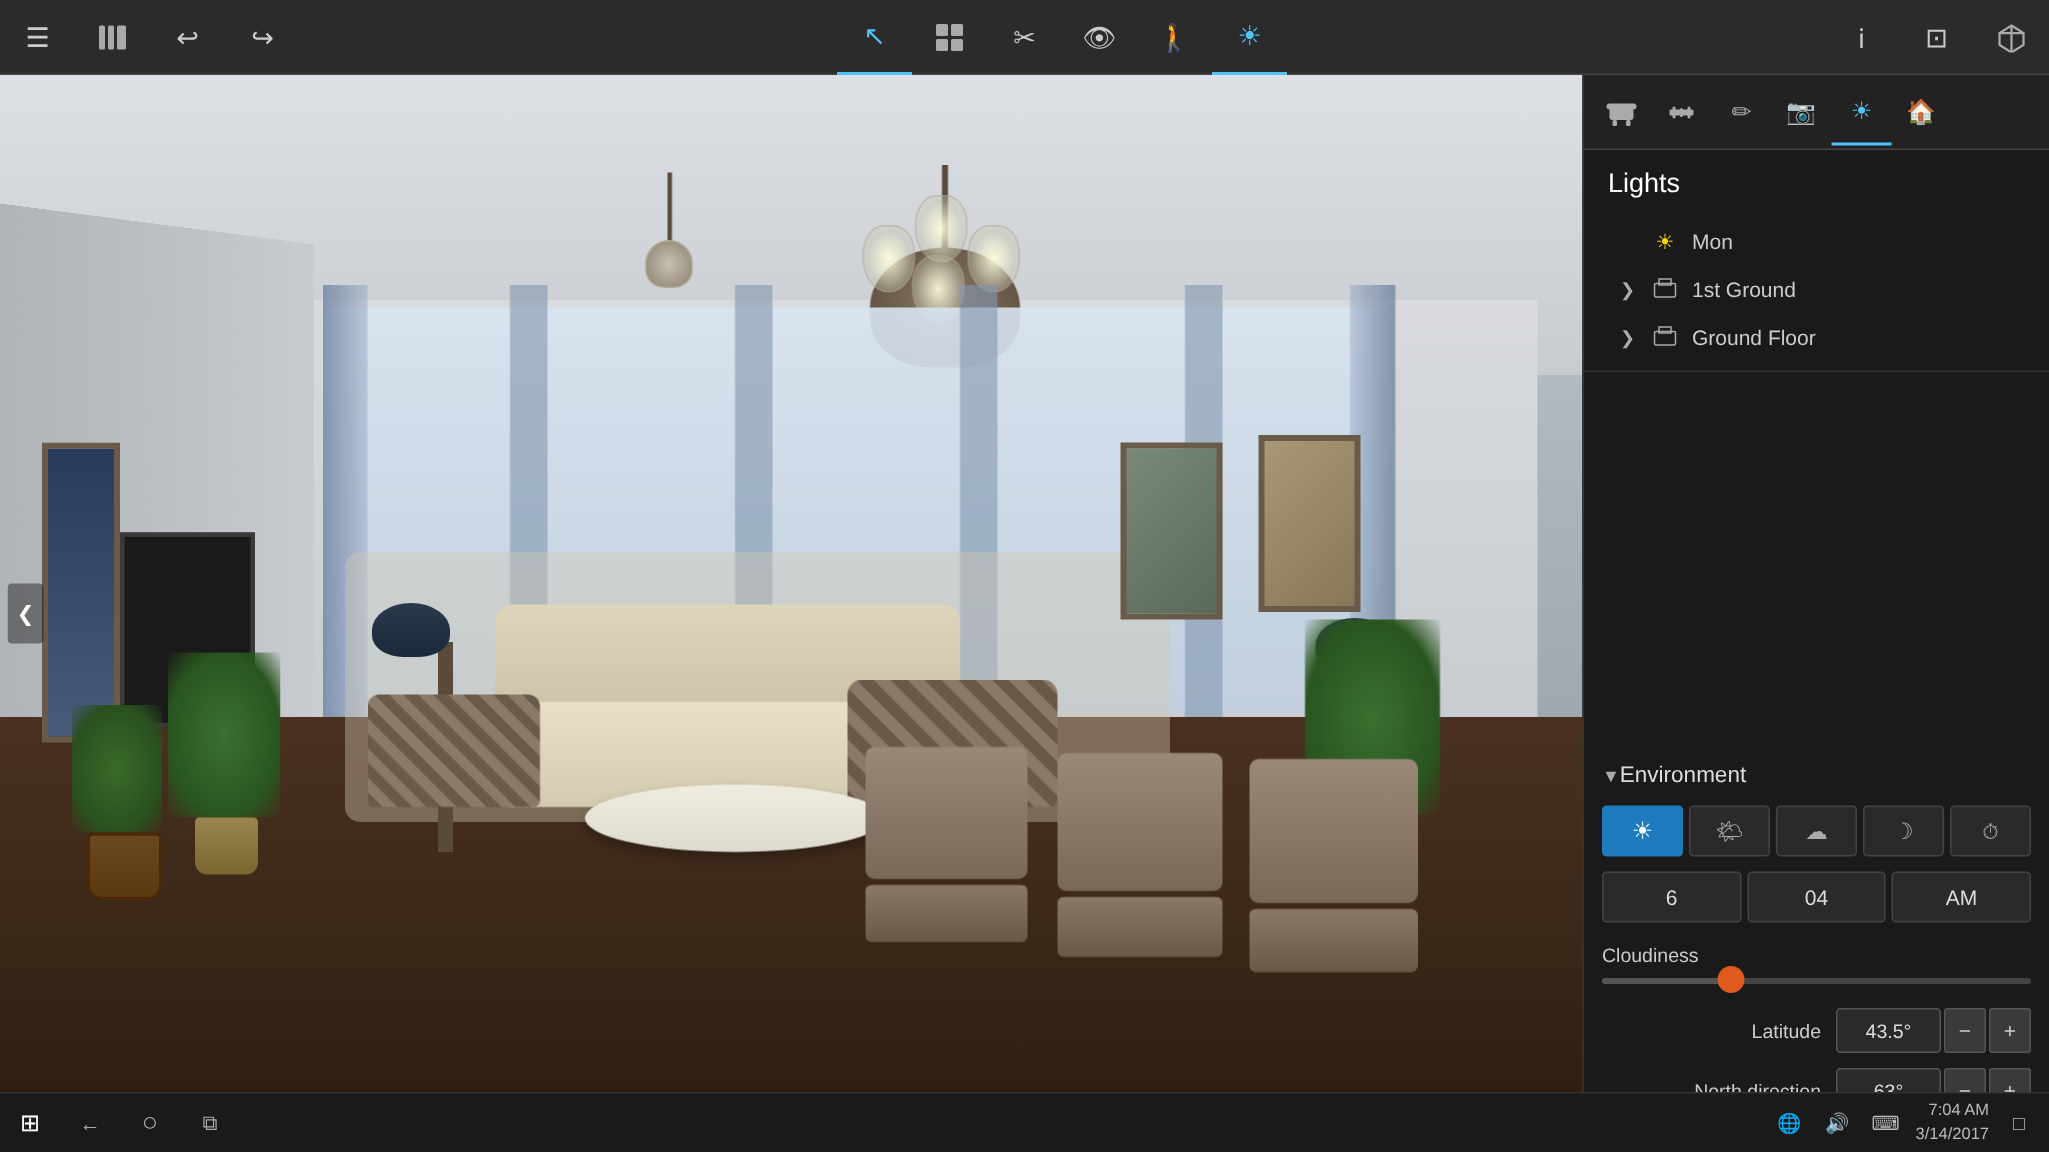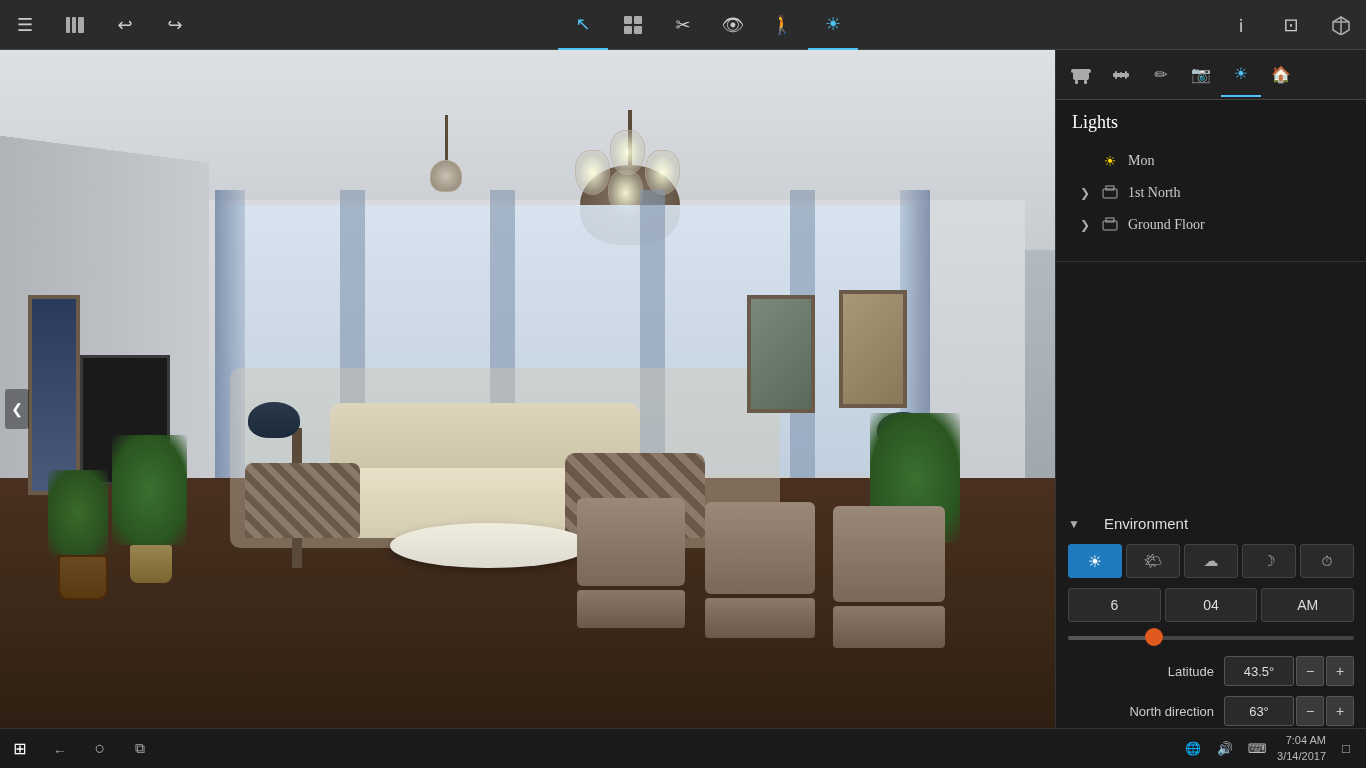--- a/index.html
+++ b/index.html
@@ -115,23 +115,22 @@
       padding: 0 5px;
     }
     .panel-icon {
       width: 40px; height: 44px; display: flex; align-items: center; justify-content: center;
       color: #aaa; font-size: 16px; cursor: pointer; flex-shrink: 0;
     }
     .panel-icon.active { color: #4fc3f7; border-bottom: 2px solid #4fc3f7; }
 
     
     .lights-section {
-      padding: 12px 16px 20px;
+      padding: 12px 16px 6px;
       border-bottom: 1px solid #333;
-      font-family: Liberation Serif, serif;
     }
     .lights-title {
       font-size: 18px; font-weight: 400; color: #fff; margin-bottom: 12px;
     }
     .light-item {
       display: flex; align-items: center; padding: 6px 8px;
       cursor: pointer; border-radius: 3px; color: #ccc; font-size: 14px;
     }
     .light-item .expand-arrow {
       width: 16px; color: #888; font-size: 10px; margin-right: 4px;
@@ -144,21 +143,21 @@
 
     
     .env-section {
       padding: 10px 12px;
       flex: 1;
     }
     .env-header {
       display: flex; align-items: center; margin-bottom: 12px; cursor: pointer;
     }
     .env-title {
-      font-size: 15px; color: #ddd; margin-left: 24px;
+      font-size: 15px; color: #ddd; margin-left: 0;
     }
     .env-icon-row {
       display: flex; gap: 4px; margin-bottom: 10px;
     }
     .env-icon-btn {
       flex: 1; height: 34px; display: flex; align-items: center; justify-content: center;
       background: #2a2a2a; border: 1px solid #444; border-radius: 3px;
       color: #aaa; cursor: pointer; font-size: 14px;
     }
     .env-icon-btn.active { background: #1e7bbd; border-color: #1e7bbd; color: #fff; }
@@ -413,21 +412,21 @@
 
 
     <div class="light-item">
       <div class="expand-arrow" style="cursor:pointer; color:#aaa; font-size:12px;">❯</div>
       <div class="light-icon">
         <svg width="16" height="16" viewBox="0 0 16 16" fill="#aaa">
           <rect x="1" y="4" width="14" height="9" rx="1" stroke="#aaa" stroke-width="1" fill="none"></rect>
           <rect x="4" y="1" width="8" height="4" rx="0" stroke="#aaa" stroke-width="1" fill="none"></rect>
         </svg>
       </div>
-      <span>1st North</span>
+      <span>1st Ground</span>
     </div>
 
     <div class="light-item">
       <div class="expand-arrow" style="cursor:pointer; color:#aaa; font-size:12px;">❯</div>
       <div class="light-icon">
         <svg width="16" height="16" viewBox="0 0 16 16" fill="#aaa">
           <rect x="1" y="4" width="14" height="9" rx="1" stroke="#aaa" stroke-width="1" fill="none"></rect>
           <rect x="4" y="1" width="8" height="4" rx="0" stroke="#aaa" stroke-width="1" fill="none"></rect>
         </svg>
       </div>
@@ -450,20 +449,21 @@
       <div class="env-icon-btn" style="font-size:15px;">☽</div>
       <div class="env-icon-btn" style="font-size:14px;">⏱</div>
     </div>
 
     <div class="time-row">
       <div class="time-input">6</div>
       <div class="time-input">04</div>
       <div class="time-ampm">AM</div>
     </div>
 
+    <div class="cloudiness-label">Cloudiness</div>
     <div class="slider-track">
       <div class="slider-fill"></div>
       <div class="slider-thumb"></div>
     </div>
 
     <div class="param-row">
       <div class="param-label">Latitude</div>
       <div class="param-input">43.5°</div>
       <div class="param-btn">−</div>
       <div class="param-btn">+</div>

